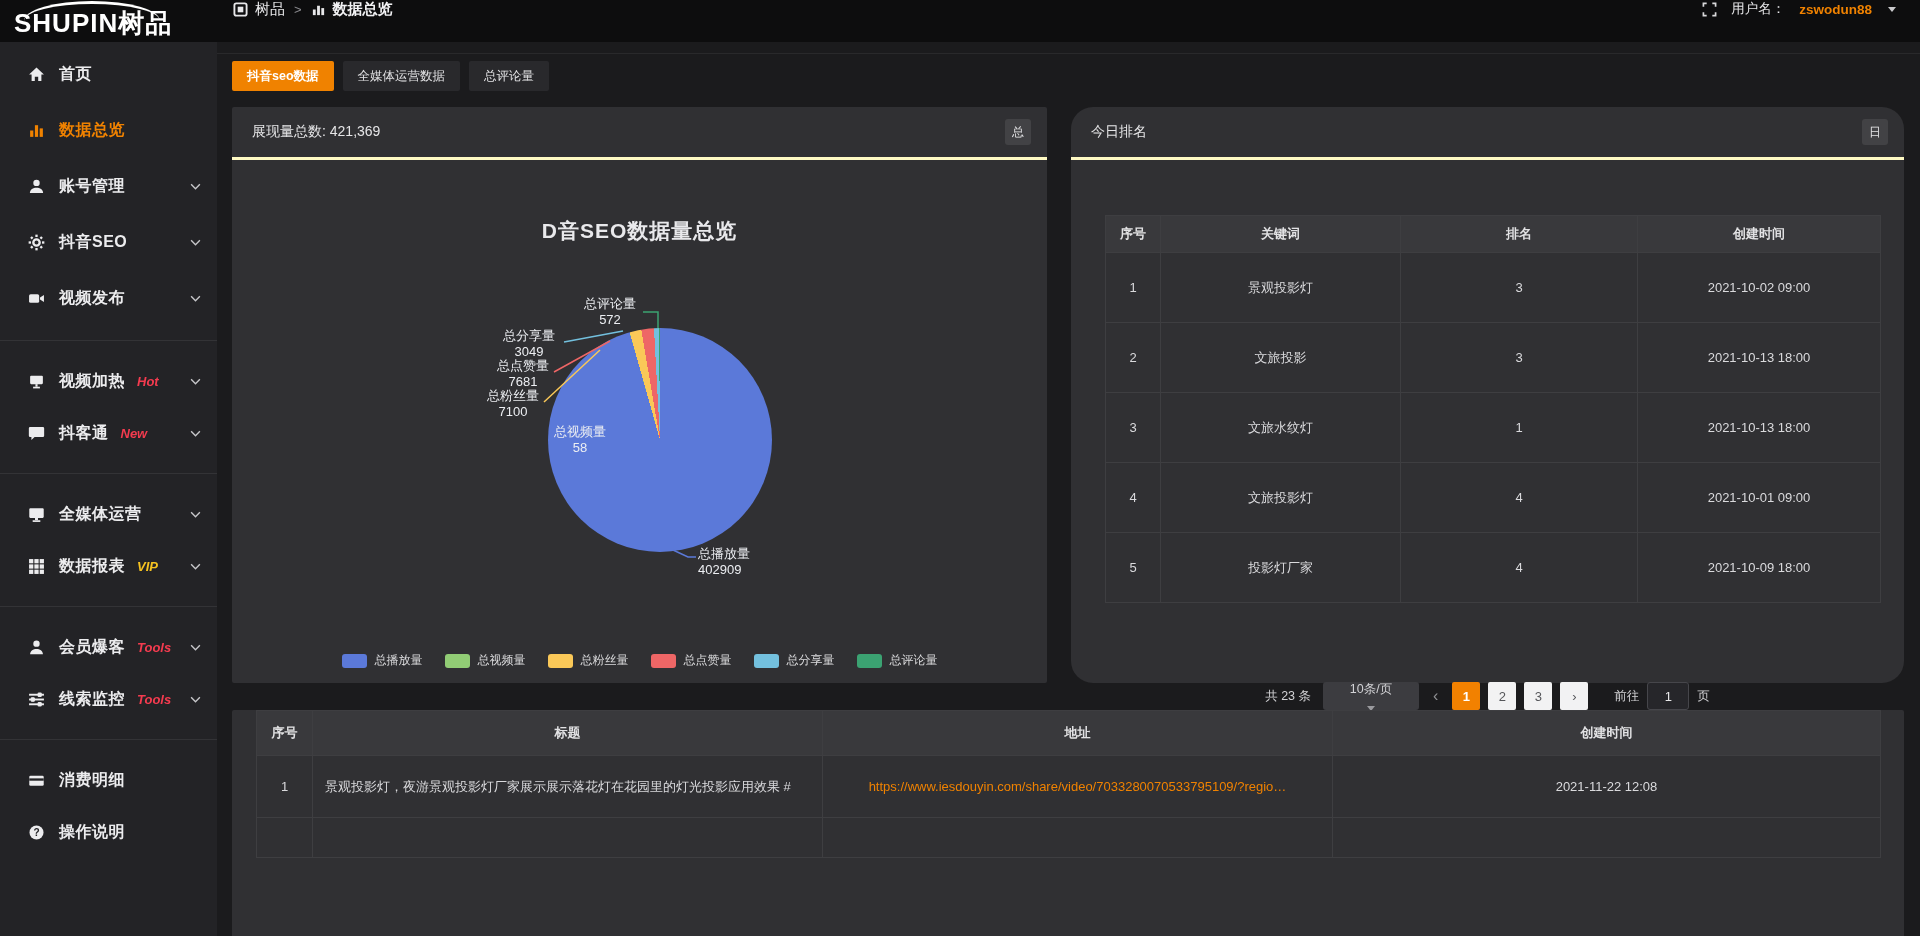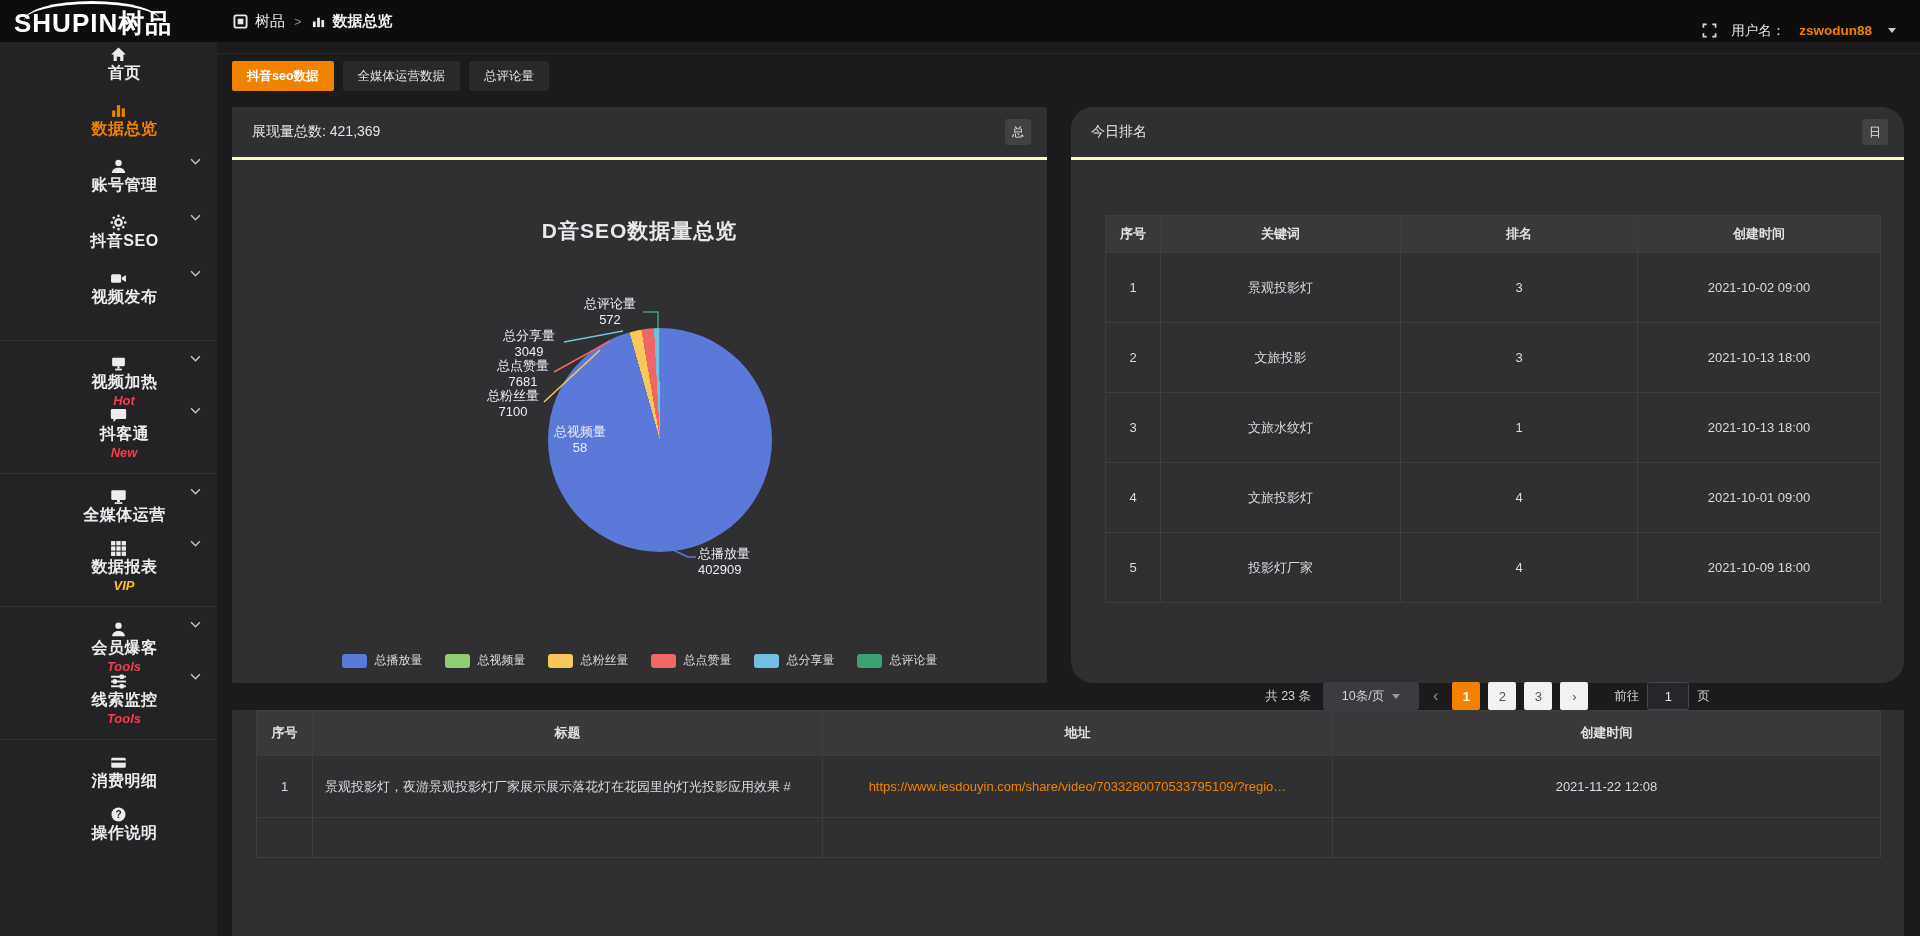--- a/index.html
+++ b/index.html
@@ -1,37 +1,37 @@
 <!DOCTYPE html>
 <html><head>
 <meta charset="utf-8">
 <style>
   * { margin:0; padding:0; box-sizing:border-box; }
   html,body { background:#000; }
   body { font-family:"Liberation Sans","DejaVu Sans",sans-serif; }
   .app { position:relative; width:1920px; height:936px; overflow:hidden; background:#1b1b1d; }
 
   
-  .topbar { position:absolute; left:0; top:0; width:1920px; height:42px; background:#0d0d0e; display:flex; align-items:center; z-index:5; }
+  .topbar { position:absolute; left:0; top:0; width:1920px; height:42px; background:#0d0d0e; display:flex; align-items:flex-start; z-index:5; }
   .logo { width:217px; padding-left:14px; position:relative; display:flex; align-items:flex-end; height:42px; }
   .logo-text { color:#fff; font-size:26px; font-weight:700; letter-spacing:1px; line-height:38px; }
   .logo-arc { position:absolute; left:24px; top:1px; width:136px; height:20px; border-top:3px solid #fff; border-radius:50% 50% 0 0 / 100% 100% 0 0; }
   .crumbs { display:flex; align-items:center; gap:7px; margin-left:16px; color:#e8e8ea; font-size:15px; }
   .crumb-sep { color:#8b8b8f; font-size:13px; padding:0 2px; }
   .crumb-current { font-weight:700; color:#f2f2f4; }
   .cicon { display:inline-flex; color:#e8e8ea; }
-  .top-right { margin-left:auto; display:flex; align-items:center; gap:14px; padding-right:24px;margin-top:19px; }
+  .top-right { margin-left:auto; display:flex; align-items:center; gap:14px; padding-right:24px; }
   .fs-icon { color:#d8d8da; display:inline-flex; cursor:pointer; }
   .user-label { color:#e6e6e8; font-size:13.5px; }
   .user-name { color:#f08200; font-size:13.5px; font-weight:700; }
   .user-caret { width:0; height:0; border-left:4px solid transparent; border-right:4px solid transparent; border-top:5px solid #c9c9cc; margin-left:2px; }
 
   
   .sidebar { position:absolute; left:0; top:42px; width:217px; bottom:0; background:#232326; padding-top:4px; }
-  .side-item { position:relative; height:56px; display:flex; align-items:center; padding-left:19px; color:#ececee; cursor:pointer;flex-direction:column; }
+  .side-item { position:relative; height:56px; display:flex; align-items:center; padding-left:26px; color:#ececee; cursor:pointer; }
   .side-item.small { height:52px; }
   .side-item .sicon { width:20px; display:inline-flex; justify-content:center; color:inherit; }
   .side-item .slabel { margin-left:13px; font-size:16px; font-weight:600; letter-spacing:0.5px; }
   .side-item.active { color:#f08200; }
   .sbadge { margin-left:12px; font-size:13px; font-style:italic; font-weight:700; }
   .sbadge.red { color:#f43b4f; }
   .sbadge.vip { color:#f6c321; }
   .schev { position:absolute; right:16px; color:#c7c7ca; display:inline-flex; }
   .side-divider { height:1px; background:#333336; margin:14px 0 14px 0; }
 
@@ -62,21 +62,21 @@
   .legend-swatch { width:25px; height:14px; border-radius:3px; }
   .legend-label { color:#dcdcde; font-size:12px; }
 
   
   .ranking-panel { flex:1; height:576px;border-radius:22px; }
   .rtable { border-collapse:collapse; margin:55px 0 0 34px; table-layout:fixed; }
   .rtable th, .rtable td { border:1px solid #3e3e41; text-align:center; color:#dadadd; font-size:13px; }
   .rtable th { height:37px; background:#39393c; color:#e2e2e4; font-weight:700; }
   .rtable td { height:70px; }
   .pagination { position:absolute; left:0; right:0; top:467px; display:flex; justify-content:center; align-items:center; gap:12px; color:#d2d2d5; font-size:12.5px; }
-  .page-size { width:96px; height:28px; background:#3c3c40; border-radius:3px; display:flex; align-items:center; justify-content:center; gap:8px; cursor:pointer; }
+  .page-size { width:96px; height:28px; background:#3c3c40; border-radius:3px; display:flex; align-items:center; justify-content:center; gap:8px; cursor:pointer;flex-direction:column; }
   .page-size .caret { width:0; height:0; border-left:4px solid transparent; border-right:4px solid transparent; border-top:5px solid #9a9a9e; }
   .pg-prev { color:#8f9093; font-size:16px; padding:0 2px; cursor:pointer; }
   .pg-pages { display:flex; gap:8px; }
   .pg-btn { width:28px; height:28px; border-radius:2px; background:#f2f2f3; color:#55565a; font-size:13px; display:flex; align-items:center; justify-content:center; cursor:pointer; }
   .pg-btn.active { background:#f28100; color:#fff; font-weight:700; }
   .goto-wrap { display:flex; align-items:center; gap:8px; margin-left:14px; }
   .goto-input { width:42px; height:28px; background:#26262a; border:1px solid #46464b; border-radius:3px; color:#e8e8ea; text-align:center; font-size:13px; font-family:inherit; }
 
   
   .report-panel { margin:27px 16px 0 15px; height:300px; }

